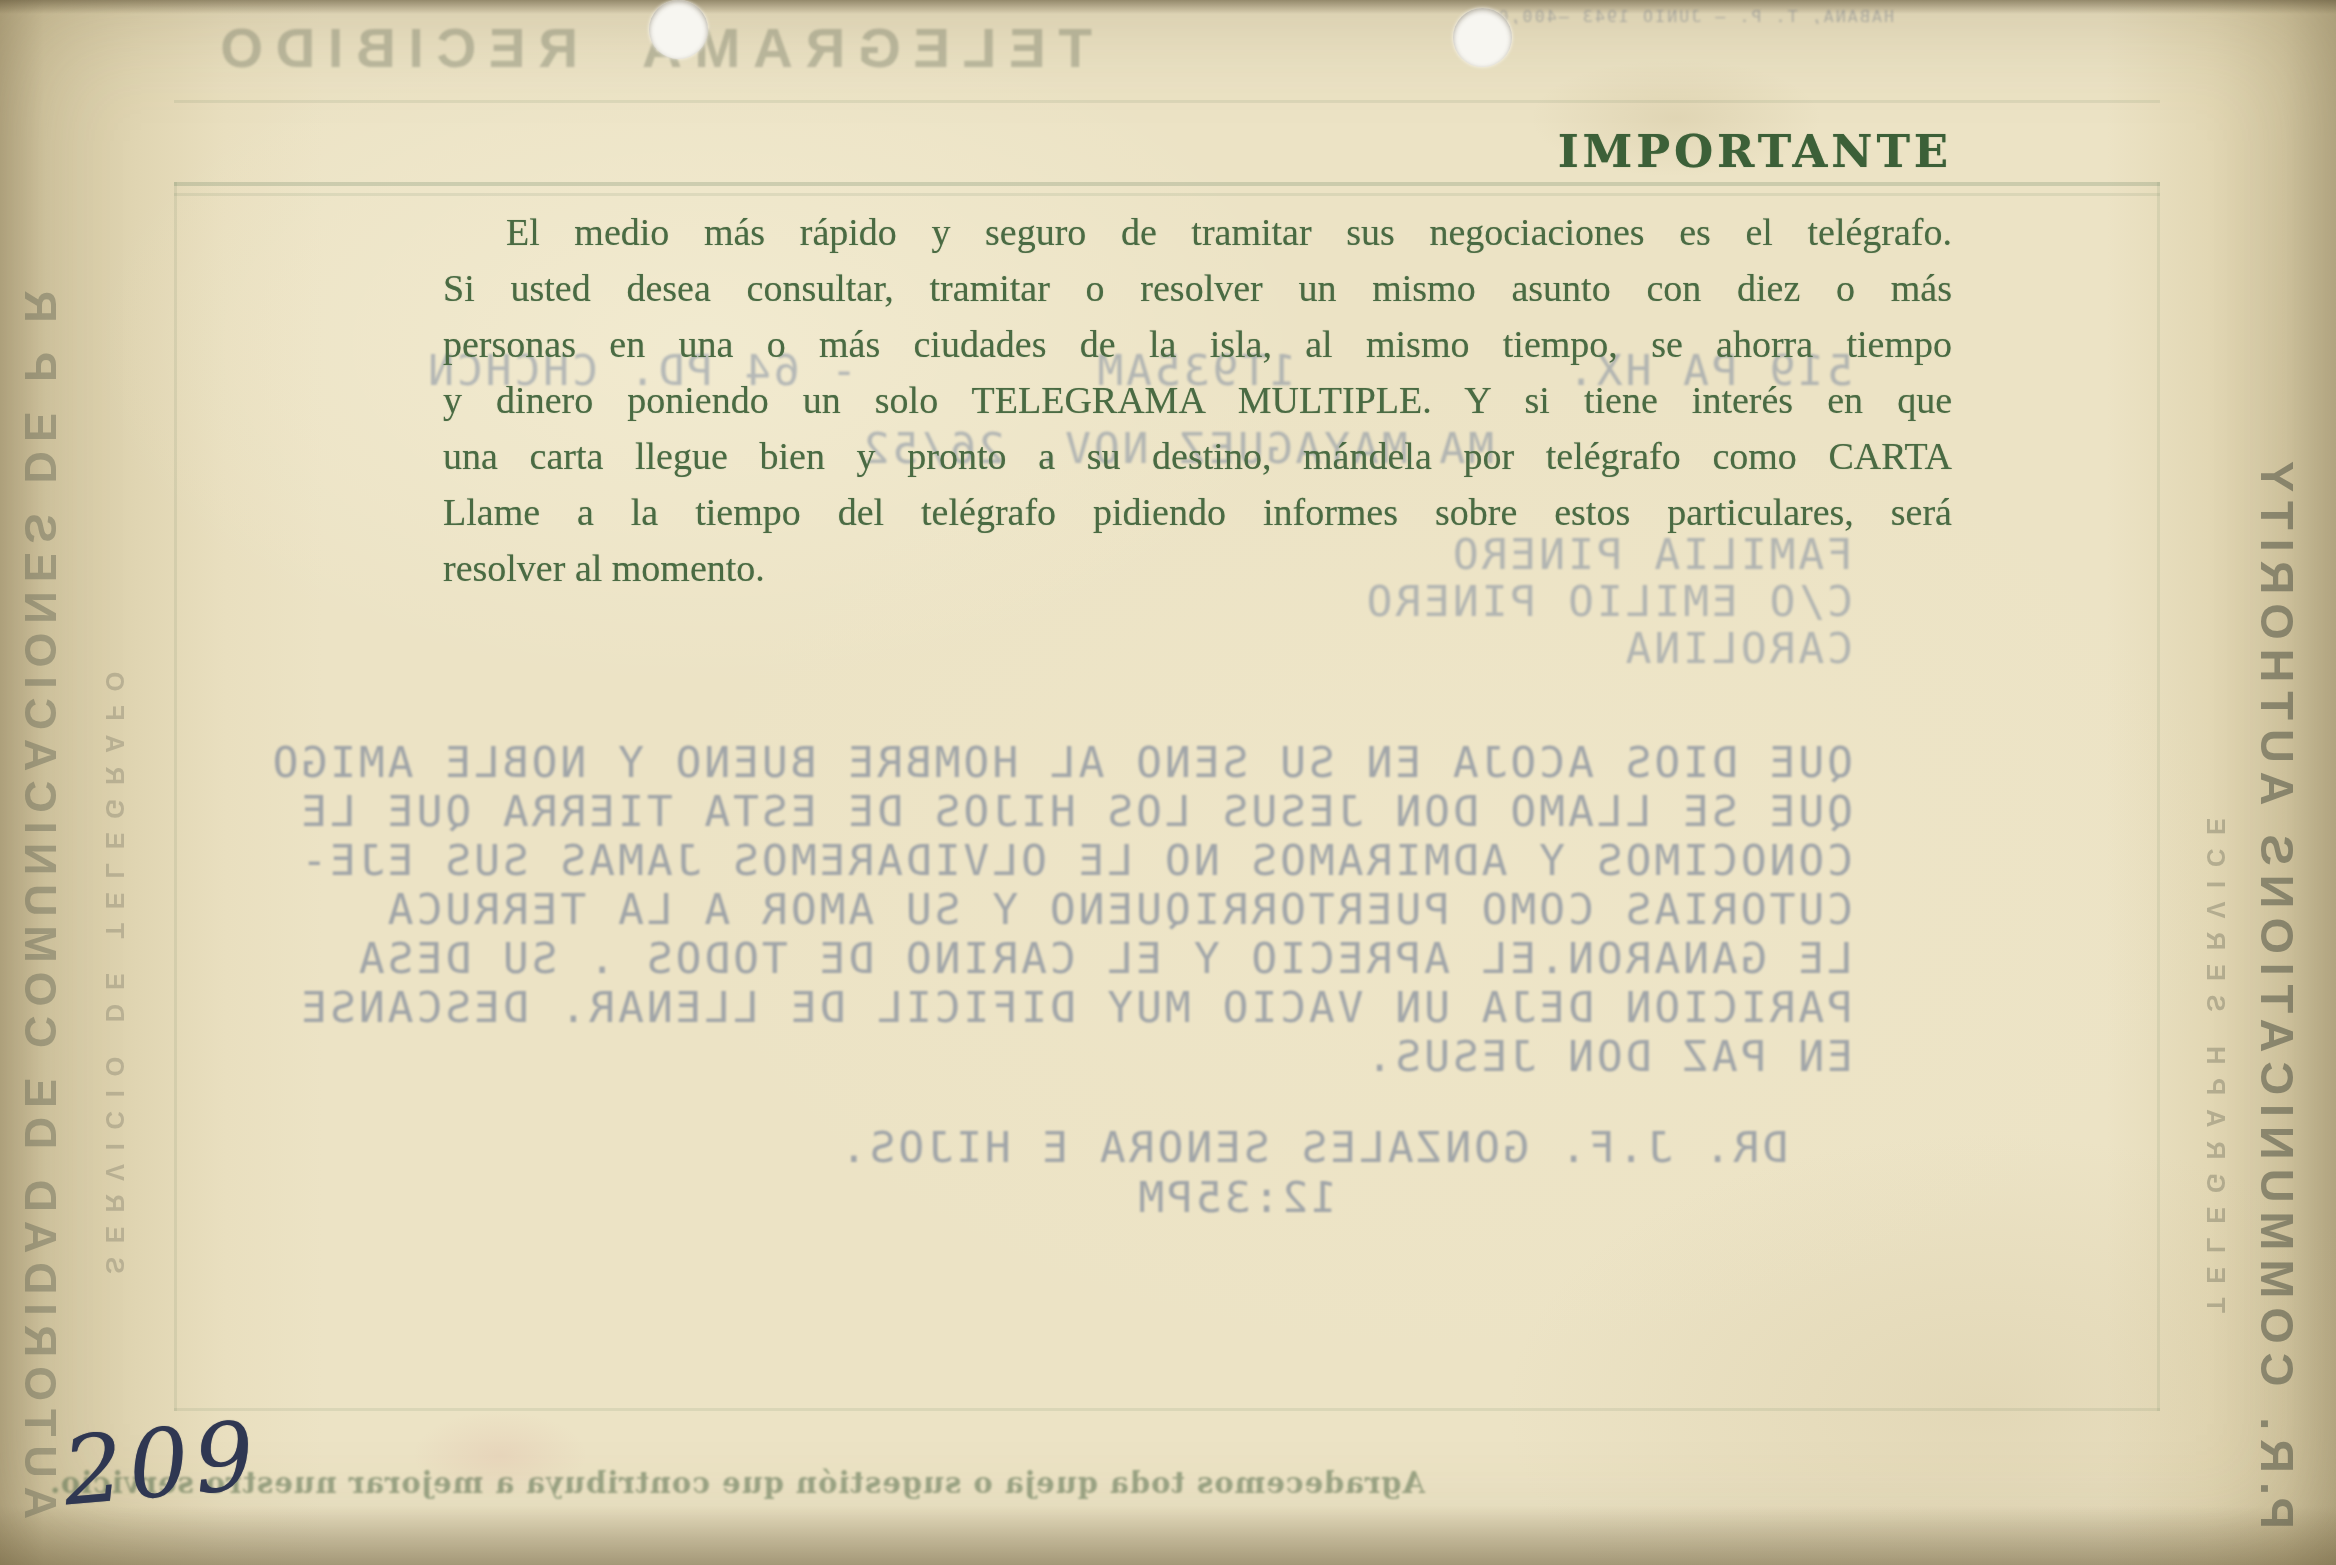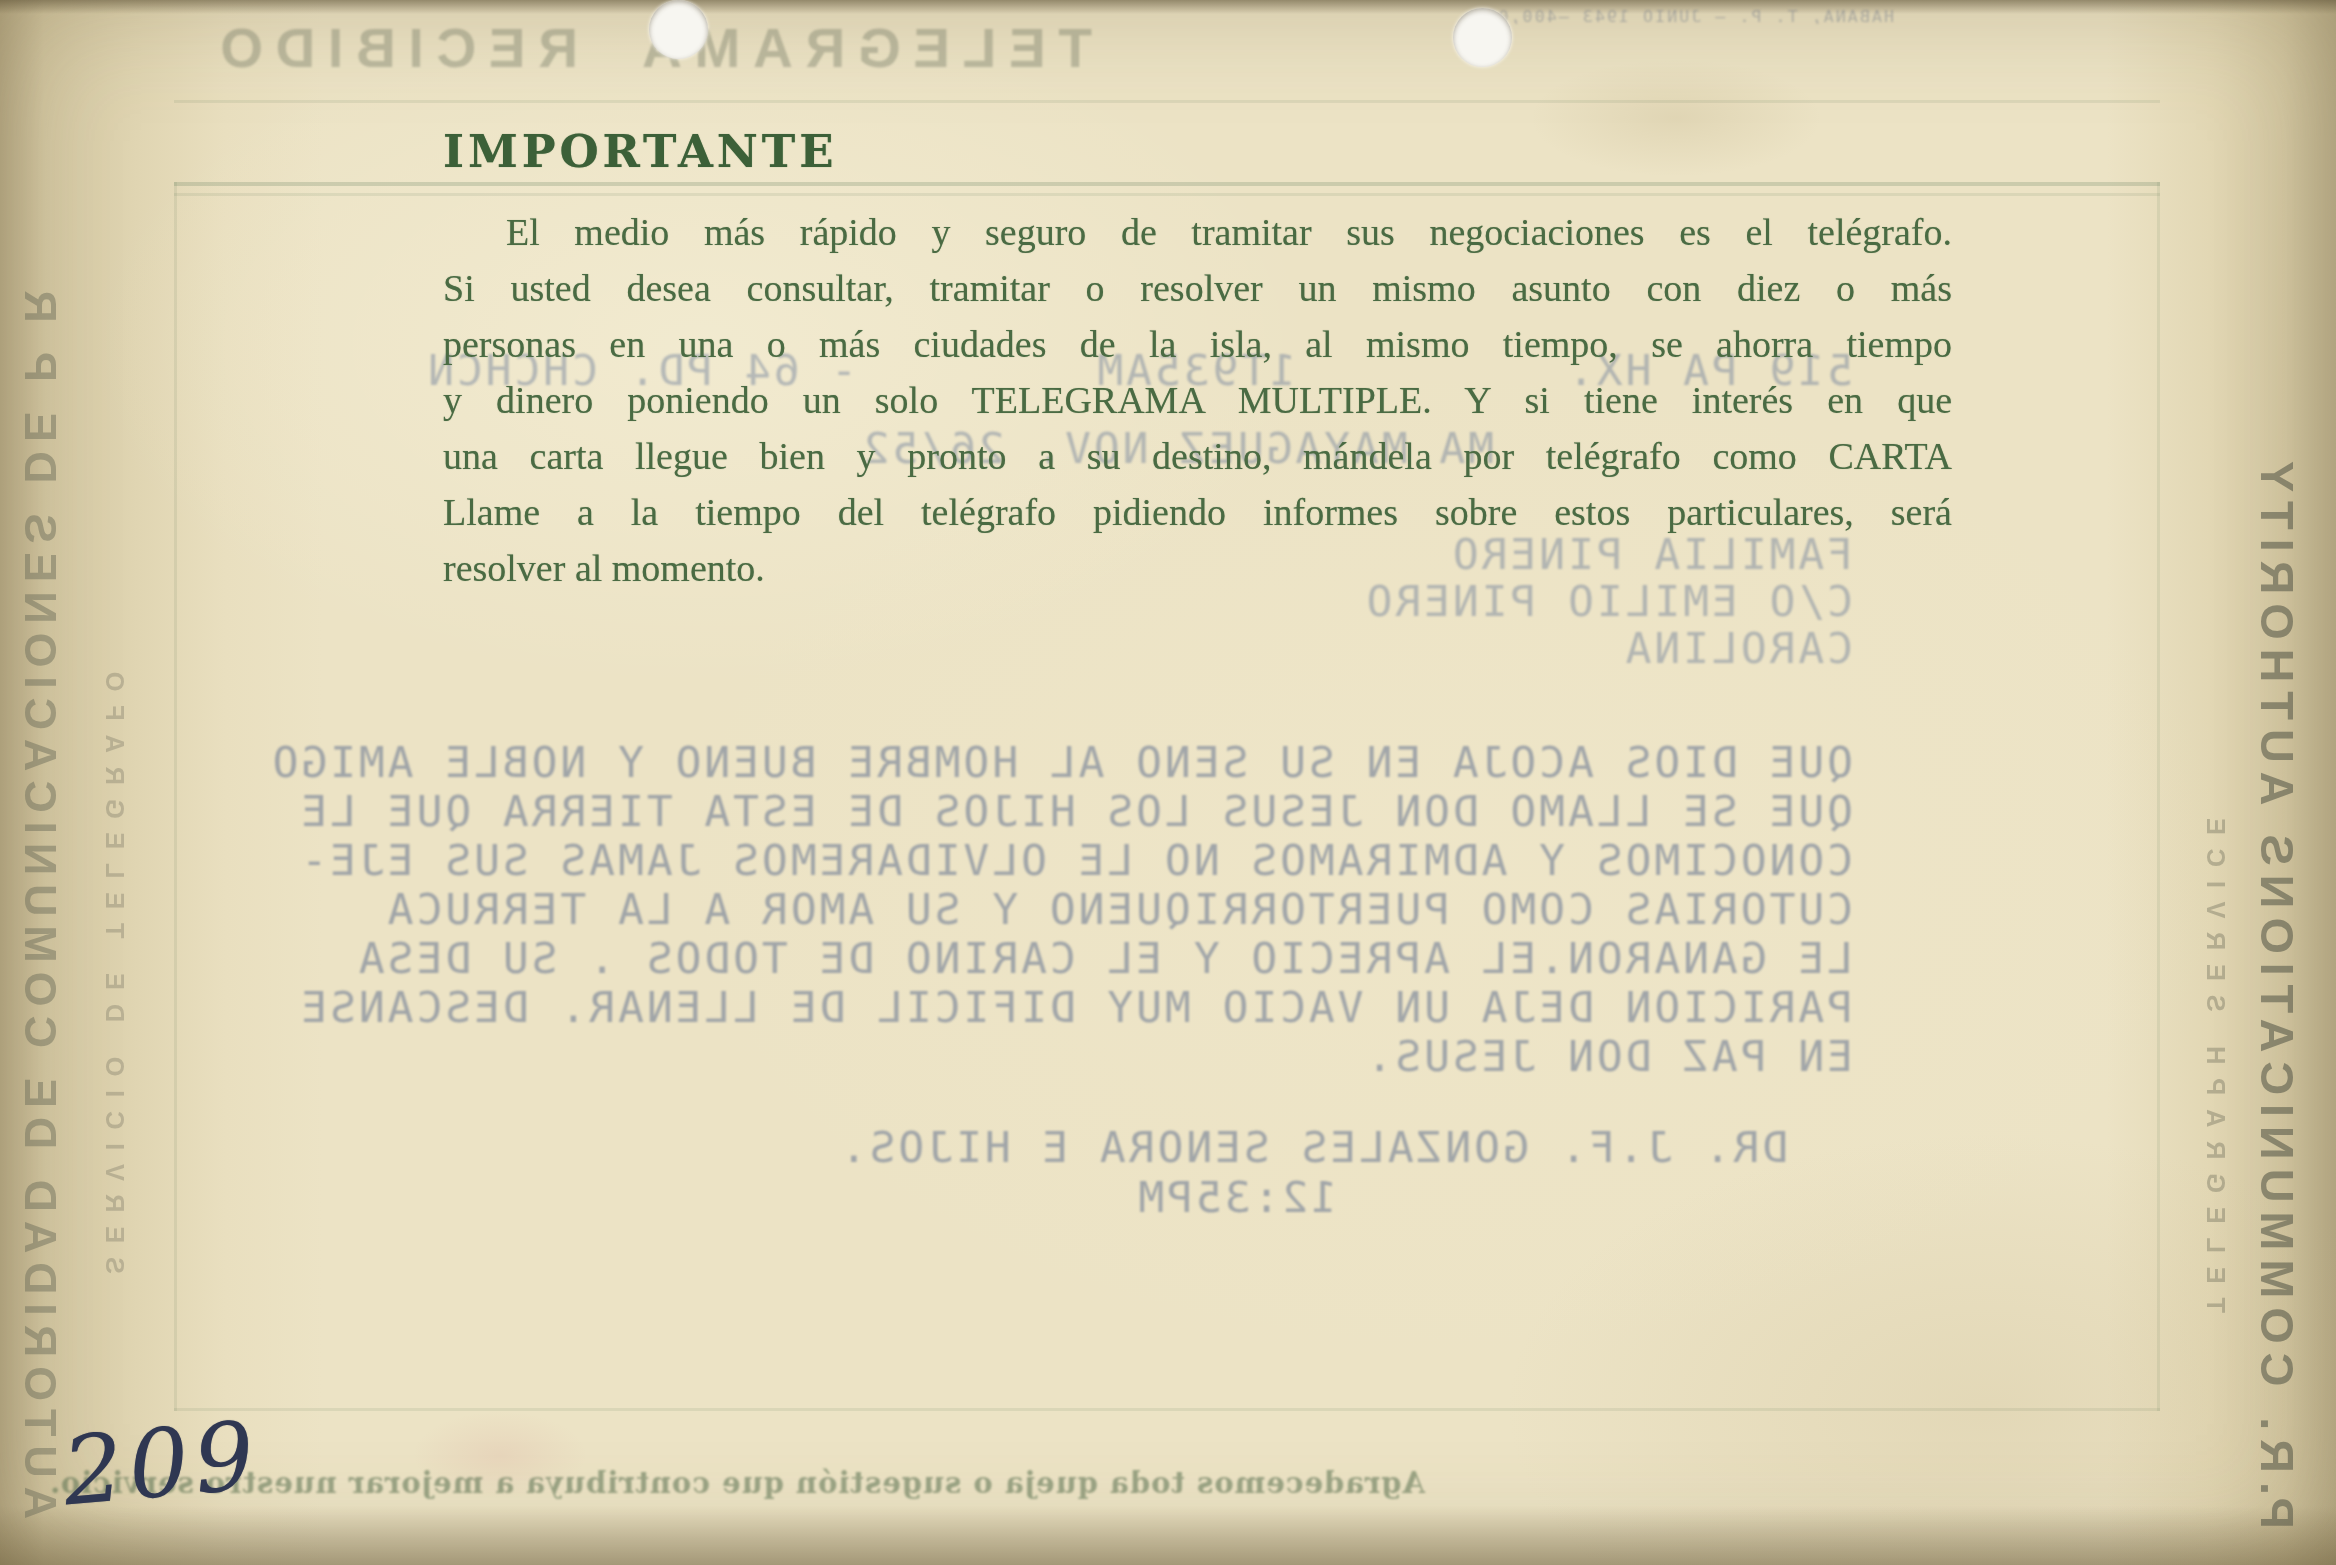--- a/index.html
+++ b/index.html
@@ -11,21 +11,21 @@
       radial-gradient(ellipse 1078px 686px at 62% 55%, rgba(244,236,208,0.25), transparent 75%),
       radial-gradient(ellipse 686px 392px at 85% 90%, rgba(205,190,150,0.30), transparent 70%),
       linear-gradient(90deg,#b9ac88 0px,#d3c7a2 44px,#e0d5b2 137px,#e9dfbf 225px,#ece3c5 323px,#ece3c5 2107px,#e2d7b4 2210px,#d3c7a2 2284px,#bcb08c 2337px);
     box-shadow:inset 0 0 118px rgba(110,92,52,0.30);
   }
   .shade-top{position:absolute;left:0;top:0;width:100%;height:13.7px;background:linear-gradient(180deg,rgba(92,80,52,0.55),rgba(92,80,52,0));}
   .shade-bottom{position:absolute;left:0;bottom:0;width:100%;height:59px;background:linear-gradient(0deg,rgba(100,86,52,0.45),rgba(100,86,52,0));}
   .abs{position:absolute;}
   
   .heading{
-    left:443px;top:125px;width:1509px;text-align:left;
+    left:443px;top:125px;width:1509px;text-align:right;
     font-size:45px;font-weight:bold;letter-spacing:3.9px;color:#3c6038;
     text-shadow:0 0 1px rgba(60,96,56,0.55);
   }
   .para{left:443px;top:204px;width:1509px;color:#4a6b43;font-size:38px;
     text-shadow:0 0 1px rgba(74,107,67,0.5);}
   .para .pline{height:56px;line-height:56px;text-align:justify;text-align-last:justify;white-space:nowrap;font-family:Liberation Serif, serif;}
   .para .pline.first{text-indent:63px;}
   .para .pline.last{text-align-last:left;}
   
   .rule{background:rgba(118,140,106,0.28);}

